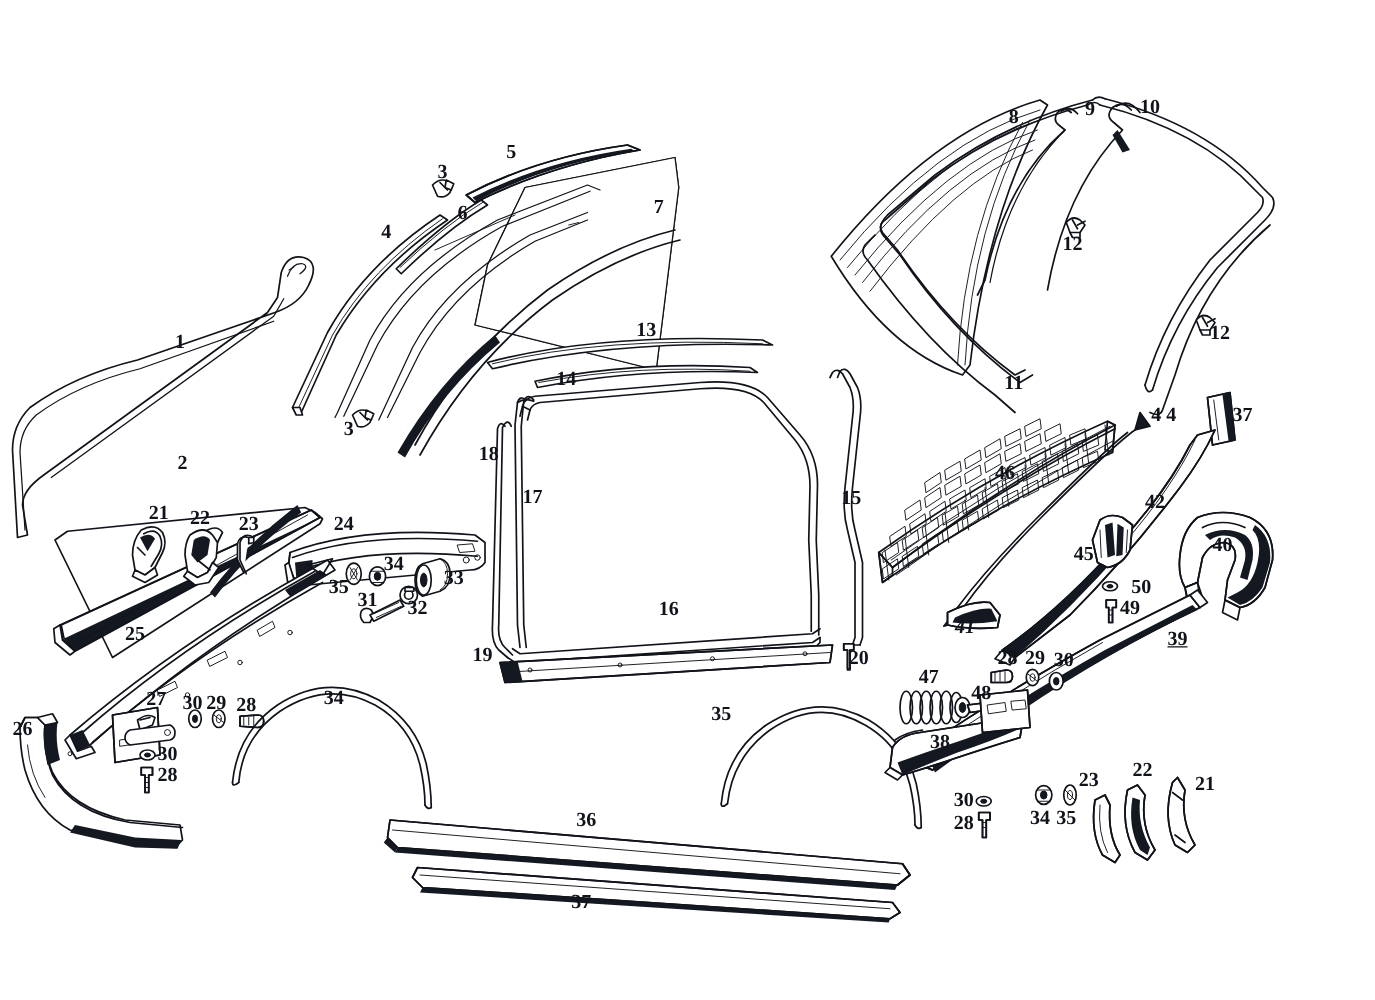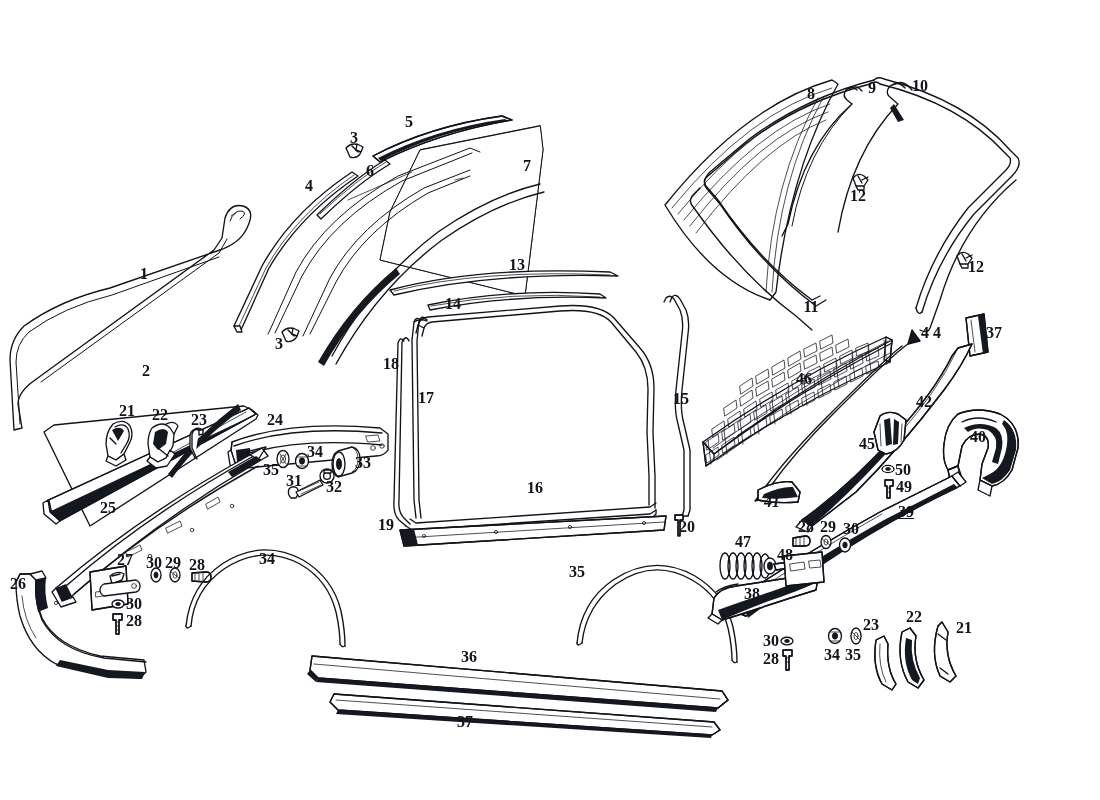--- a/index.html
+++ b/index.html
@@ -639,33 +639,33 @@
       <div class="lbl lg" style="left: 294px; top: 481px;">31</div>
       <div class="lbl lg" style="left: 334px; top: 487px;">32</div>
       <div class="lbl lg" style="left: 363px; top: 463px;">33</div>
       <div class="lbl lg" style="left: 315px; top: 452px;">34</div>
       <div class="lbl lg" style="left: 271px; top: 470px;">35</div>
       <div class="lbl lg" style="left: 267px; top: 559px;">34</div>
       <div class="lbl lg" style="left: 577px; top: 572px;">35</div>
       <div class="lbl lg" style="left: 469px; top: 657px;">36</div>
       <div class="lbl lg" style="left: 465px; top: 722px;">37</div>
       <div class="lbl lg" style="left: 752px; top: 594px;">38</div>
-      <div class="lbl lg" style="left: 906px; top: 512px; text-decoration: underline;">39</div>
+      <div class="lbl lg" style="left: 942px; top: 512px; text-decoration: underline;">39</div>
       <div class="lbl lg" style="left: 978px; top: 437px;">40</div>
       <div class="lbl lg" style="left: 772px; top: 502px; font-style: italic;">41</div>
       <div class="lbl lg" style="left: 924px; top: 402px;">42</div>
       <div class="lbl lg" style="left: 994px; top: 333px;">37</div>
       <div class="lbl lg" style="left: 925px; top: 333px;">4</div>
       <div class="lbl lg" style="left: 937px; top: 333px;">4</div>
       <div class="lbl lg" style="left: 867px; top: 444px; text-align: center;">45</div>
       <div class="lbl lg" style="left: 804px; top: 379px;">46</div>
       <div class="lbl lg" style="left: 743px; top: 542px;">47</div>
       <div class="lbl lg" style="left: 785px; top: 555px;">48</div>
       <div class="lbl lg" style="left: 904px; top: 487px;">49</div>
-      <div class="lbl lg" style="left: 903px; top: 470px;">50</div>
+      <div class="lbl lg" style="left: 903px; top: 470px; padding-left: 20px;">50</div>
       <div class="lbl lg" style="left: 806px; top: 527px;">28</div>
       <div class="lbl lg" style="left: 828px; top: 527px;">29</div>
       <div class="lbl lg" style="left: 851px; top: 529px;">30</div>
       <div class="lbl lg" style="left: 771px; top: 641px;">30</div>
       <div class="lbl lg" style="left: 771px; top: 659px;">28</div>
       <div class="lbl lg" style="left: 832px; top: 655px;">34</div>
       <div class="lbl lg" style="left: 853px; top: 655px;">35</div>
       <div class="lbl lg" style="left: 871px; top: 625px;">23</div>
       <div class="lbl lg" style="left: 914px; top: 617px;">22</div>
       <div class="lbl lg" style="left: 964px; top: 628px;">21</div>

